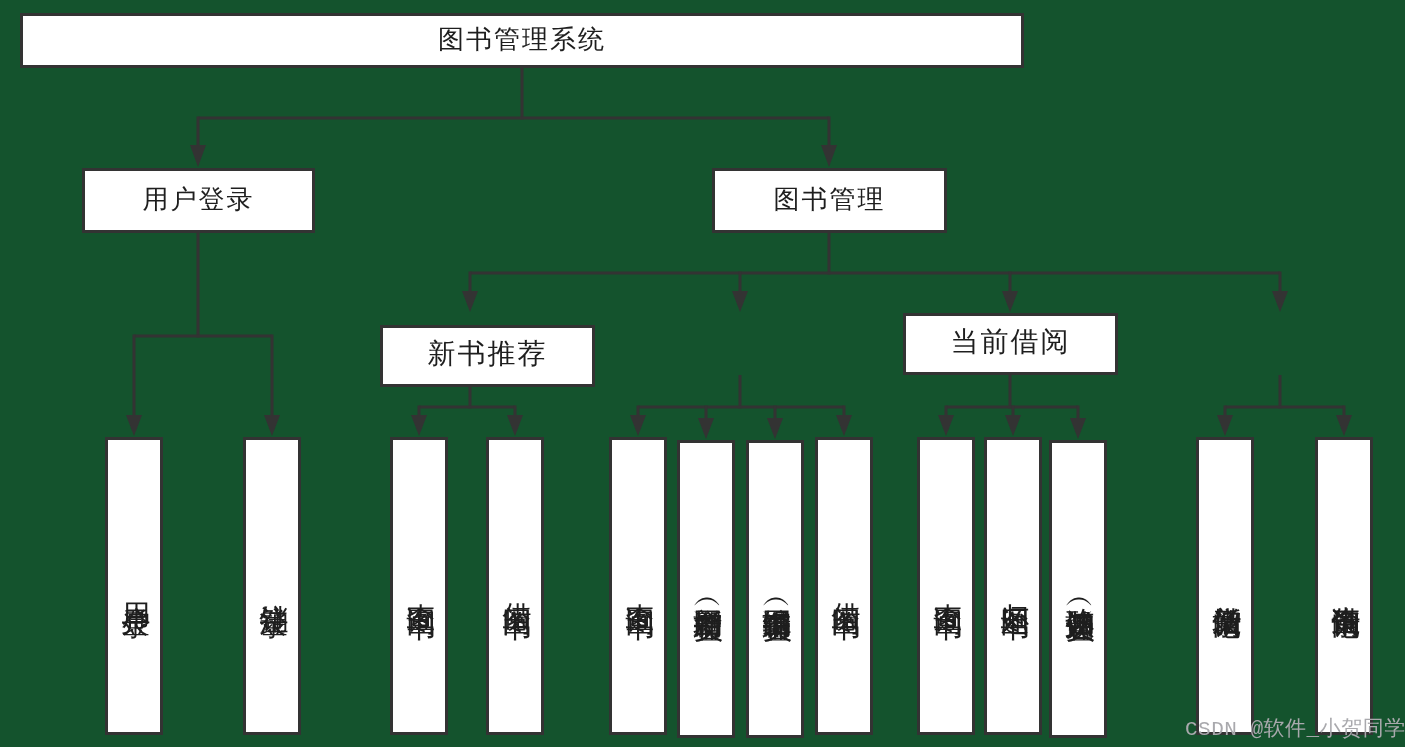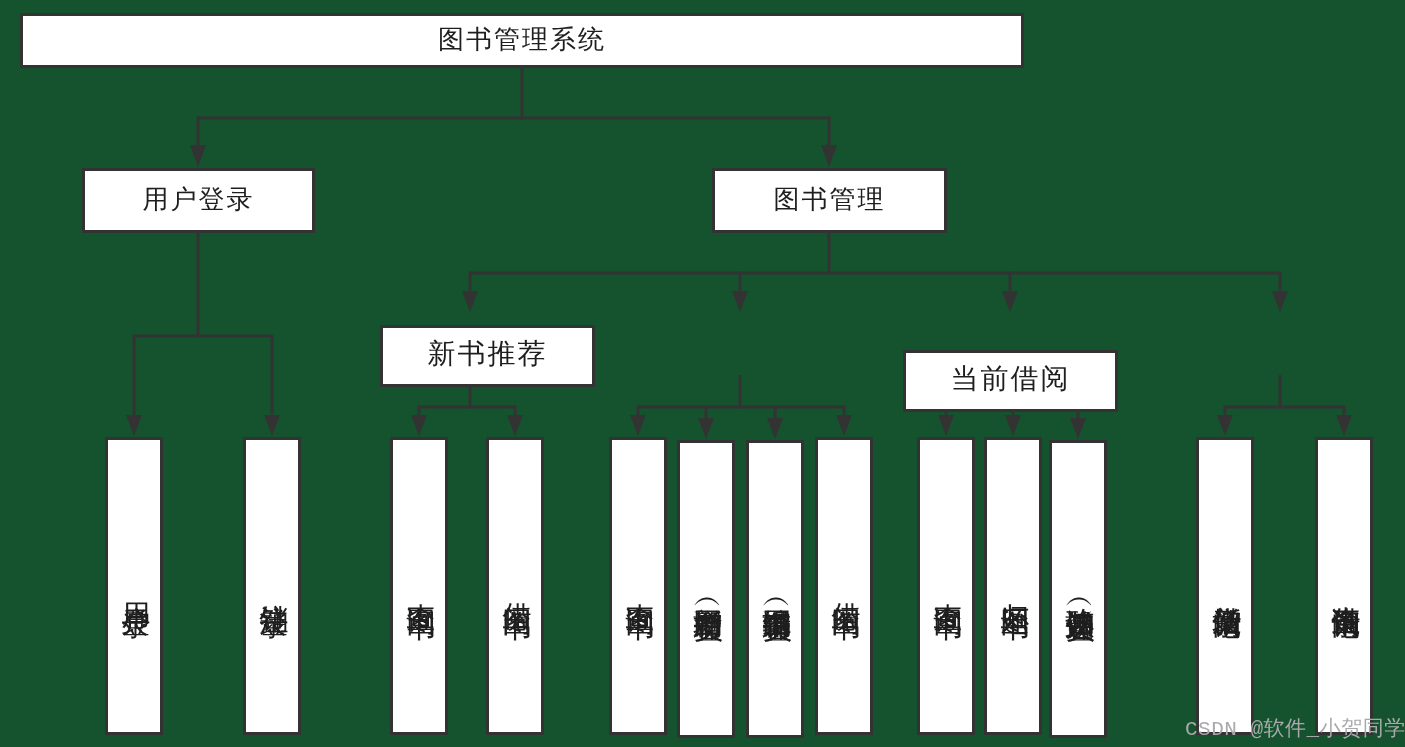--- a/index.html
+++ b/index.html
@@ -143,21 +143,21 @@
   <div class="box" style="left:82px; top:168px; width:233px; height:65px;">
     <span class="hlabel">用户登录</span>
   </div>
   <div class="box" style="left:712px; top:168px; width:235px; height:65px;">
     <span class="hlabel">图书管理</span>
   </div>
 
   <div class="box lvl3" style="left:363px; top:325px; width:215px; height:62px;margin-left:17px;">
     <span class="hlabel">新书推荐</span>
   </div>
-  <div class="box lvl3" style="left:903px; top:313px; width:215px; height:62px;margin-top:37px;">
+  <div class="box lvl3" style="left:903px; top:313px; width:215px; height:62px;">
     <span class="hlabel">当前借阅</span>
   </div>
 
   <div class="box vbox" style="left:105px;">
     <span class="vtext">用户登录</span>
   </div>
   <div class="box vbox" style="left:243px;">
     <span class="vtext">注销登录</span>
   </div>
 

